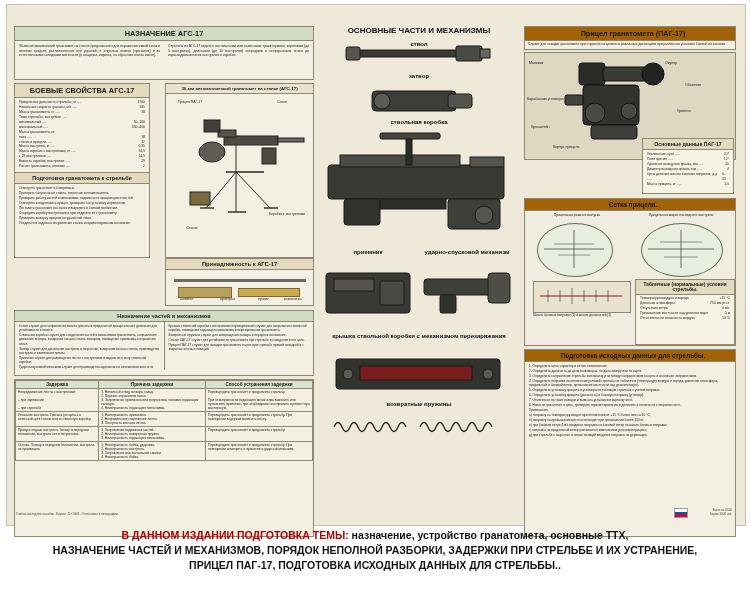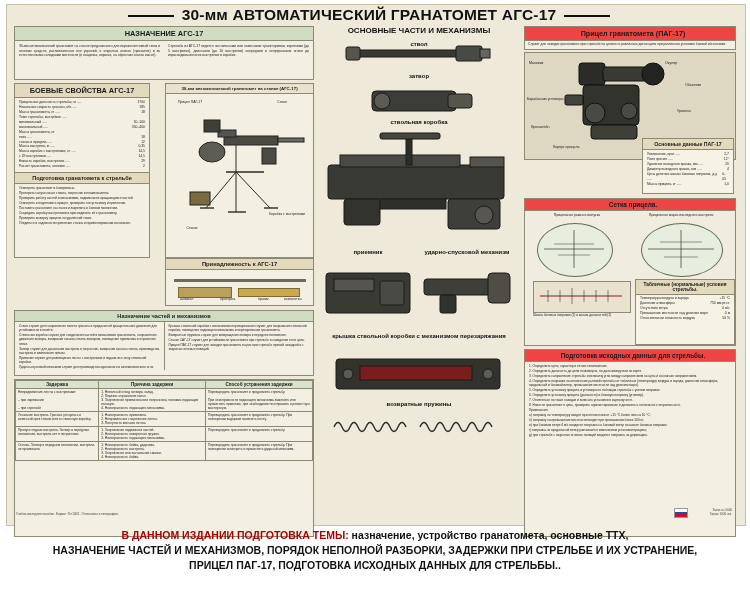--- a/index.html
+++ b/index.html
@@ -5,21 +5,21 @@
   html,body{margin:0;padding:0;background:#fff;}
   body{width:750px;height:600px;font-family:"Liberation Sans",sans-serif;overflow:hidden;}
   #poster{position:relative;width:750px;height:600px;background:#ffffff;}
   .sheet{position:absolute;left:6px;top:4px;width:738px;height:520px;background:#efe9d9;border:1px solid #c8c0a8;}
   .title{position:absolute;left:0;top:6px;width:738px;text-align:center;font-size:15.5px;font-weight:bold;color:#111;letter-spacing:0.2px;}
   .title .bar{display:inline-block;width:46px;height:2px;background:#111;vertical-align:middle;margin:0 8px;}
   .col{position:absolute;}
   .panel{position:absolute;border:1px solid #8c8a74;background:#f3efe2;box-sizing:border-box;}
   .panel-head{font-size:7.4px;font-weight:bold;text-align:center;padding:2px 1px;border-bottom:1px solid #8c8a74;background:#e8e2cf;color:#1a1a1a;}
   .panel-head.green{background:#cfdcc2;}
-  .panel-head.blue{background:#ef4444;padding-left:7px;}
+  .panel-head.blue{background:#a16207;padding-left:7px;}
   .panel-head.tan{background:#e3d9bd;}
   .body-text{font-size:3.4px;line-height:1.35;padding:3px 4px;color:#222;text-align:justify;}
   .mini-label{position:absolute;font-size:3.6px;color:#222;}
   .sec-title{font-size:8px;font-weight:bold;text-align:center;color:#111;}
   .cap{position:absolute;font-size:6px;font-weight:bold;color:#111;text-align:center;}
   table.tbl{border-collapse:collapse;width:100%;font-size:3.3px;}
   table.tbl td,table.tbl th{border:1px solid #8c8a74;padding:1px 2px;vertical-align:top;color:#1c1c1c;}
   table.tbl th{background:#d9e2cd;font-size:4.6px;font-weight:bold;text-align:center;}
   .kv{display:flex;justify-content:space-between;font-size:3.4px;line-height:1.45;padding:0 4px;color:#222;}
   .kv b{font-weight:normal;}
@@ -36,23 +36,20 @@
   .ul{list-style:none;margin:0;padding:0 4px;}
   .ul li{font-size:3.2px;line-height:1.32;margin-bottom:0.8px;color:#222;}
 </style>
 </head>
 <body>
 
 <div id="poster">
 
   <div class="sheet"></div>
 
-  <div class="title">
-    <span class="bar"></span><span>30-мм АВТОМАТИЧЕСКИЙ ГРАНАТОМЕТ АГС-17</span><span class="bar"></span>
-  </div>
 
   <div class="col" style="left:14px;top:26px;width:300px;height:492px;">
 
     <div class="panel" style="left:0;top:0;width:300px;height:54px;">
       <div class="panel-head green">НАЗНАЧЕНИЕ АГС-17</div>
       <div style="display:flex;">
         <div class="body-text" style="width:50%;">30-мм автоматический гранатомет на станке предназначен для поражения живой силы и огневых средств, расположенных вне укрытий, в открытых окопах (траншеях) и за естественными складками местности (в лощинах, оврагах, на обратных скатах высот).</div>
         <div class="body-text" style="width:50%;">Стрельба из АГС-17 ведется настильными или навесными траекториями, короткими (до 5 выстрелов), длинными (до 10 выстрелов) очередями и непрерывным огнем до израсходования всех выстрелов в коробке.</div>
       </div>
     </div>

